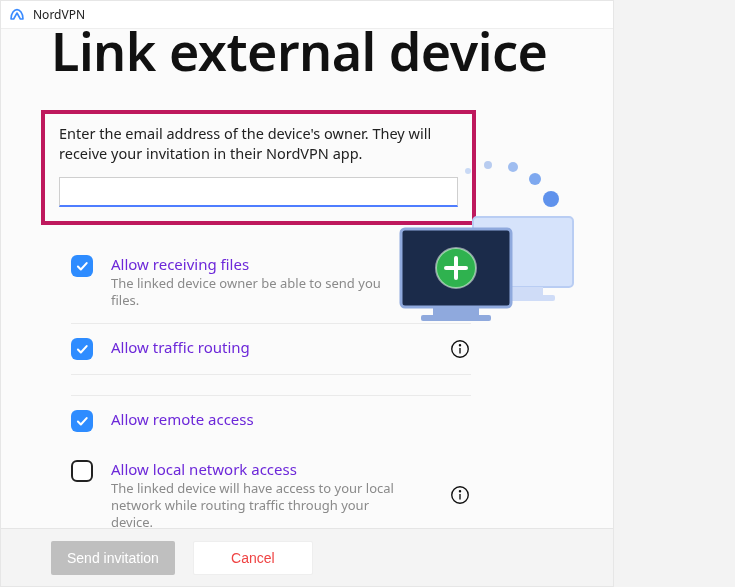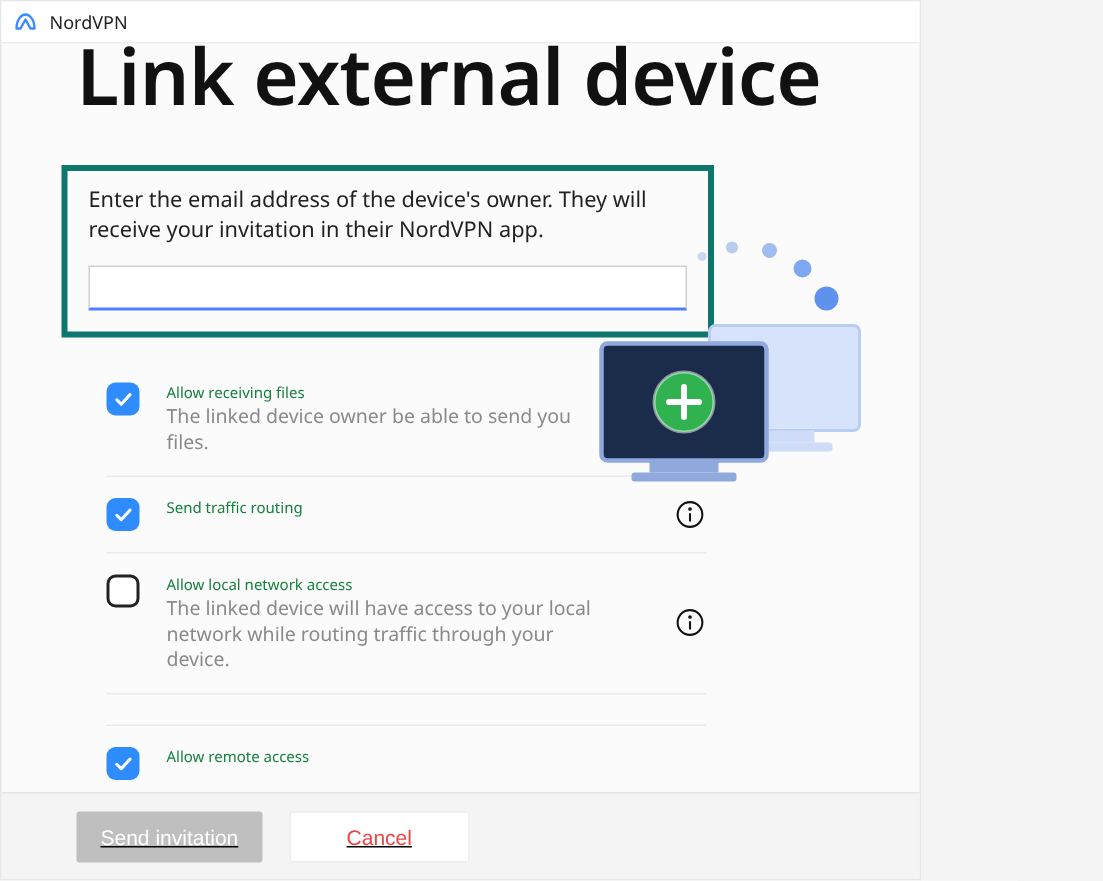--- a/index.html
+++ b/index.html
@@ -41,21 +41,21 @@
     font-weight: 600;
     color: #111;
     letter-spacing: -0.5px;
     margin-left: 50px;
     margin-top: -14px; 
     white-space: nowrap;
   }
   .highlight-box {
     margin: 24px 0 0 40px;
     width: 435px;
-    border: 4px solid #0f766e;
+    border: 4px solid #be185d;
     padding: 10px 14px 14px 14px;
   }
   .highlight-box p {
     font-size: 14.5px;
     color: #222;
     line-height: 1.35;
   }
   .email-input {
     margin-top: 14px;
     width: 100%;
@@ -94,22 +94,22 @@
   .chk.checked {
     background: #2e8cff;
   }
   .chk.checked svg { stroke:#fff; }
   .chk.unchecked {
     background: #fff;
     border: 2px solid #222;
   }
   .opt-text { flex: 1; }
   .opt-title {
-    font-size: 10px;
-    color: #15803d;
+    font-size: 15px;
+    color: #6d28d9;
     line-height: 1.2;
   }
   .opt-desc {
     font-size: 13px;
     color: #8a8a8a;
     line-height: 1.3;
     margin-top: 2px;
     max-width: 300px;
   }
   .info-icon {
@@ -128,21 +128,20 @@
     height: 200px;
   }
   .footer {
     height: 58px;
     background: #f4f4f4;
     border-top: 1px solid #e5e5e5;
     display: flex;
     align-items: center;
     padding: 0 50px;
     gap: 18px;
-    text-decoration: underline;
   }
   .btn {
     height: 34px;
     min-width: 120px;
     padding: 0 16px;
     font-size: 14px;
     border-radius: 2px;
     display: flex;
     align-items: center;
     justify-content: center;
@@ -202,57 +201,57 @@
         </span>
       </div>
 
       <div class="option-row">
         <div class="chk checked">
           <svg width="14" height="14" viewBox="0 0 24 24" fill="none" stroke-width="3.5" stroke-linecap="round" stroke-linejoin="round">
               <polyline points="5 13 10 18 20 7"></polyline>
             </svg>
         </div>
         <div class="opt-text">
-          <div class="opt-title">Send traffic routing</div>
+          <div class="opt-title">Allow traffic routing</div>
         </div>
         <span class="info-icon">
           <svg width="22" height="22" viewBox="0 0 24 24" fill="none" stroke="#111" stroke-width="1.5">
               <circle cx="12" cy="12" r="9"></circle>
               <circle cx="12" cy="8" r="0.6" fill="#111"></circle>
               <line x1="12" y1="11" x2="12" y2="17"></line>
             </svg>
         </span>
       </div>
 
+      <div class="option-row no-border gap-above">
+        <div class="chk checked">
+          <svg width="14" height="14" viewBox="0 0 24 24" fill="none" stroke-width="3.5" stroke-linecap="round" stroke-linejoin="round">
+              <polyline points="5 13 10 18 20 7"></polyline>
+            </svg>
+        </div>
+        <div class="opt-text">
+          <div class="opt-title">Allow remote access</div>
+
+        </div>
+
+      </div>
+
       <div class="option-row">
         <div class="chk unchecked"></div>
         <div class="opt-text">
           <div class="opt-title">Allow local network access</div>
           <div class="opt-desc">The linked device will have access to your local network while routing traffic through your device.</div>
         </div>
         <span class="info-icon">
           <svg width="22" height="22" viewBox="0 0 24 24" fill="none" stroke="#111" stroke-width="1.5">
               <circle cx="12" cy="12" r="9"></circle>
               <circle cx="12" cy="8" r="0.6" fill="#111"></circle>
               <line x1="12" y1="11" x2="12" y2="17"></line>
             </svg>
         </span>
-      </div>
-
-      <div class="option-row no-border gap-above">
-        <div class="chk checked">
-          <svg width="14" height="14" viewBox="0 0 24 24" fill="none" stroke-width="3.5" stroke-linecap="round" stroke-linejoin="round">
-              <polyline points="5 13 10 18 20 7"></polyline>
-            </svg>
-        </div>
-        <div class="opt-text">
-          <div class="opt-title">Allow remote access</div>
-
-        </div>
-
       </div>
 
     </div>
 
     <div class="illustration">
       <svg width="210" height="200" viewBox="0 0 210 200">
 
         <circle cx="95" cy="12" r="3" fill="#c9d9f5"></circle>
         <circle cx="115" cy="6" r="4" fill="#b8ccf0"></circle>
         <circle cx="140" cy="8" r="5" fill="#9fbdf0"></circle>

